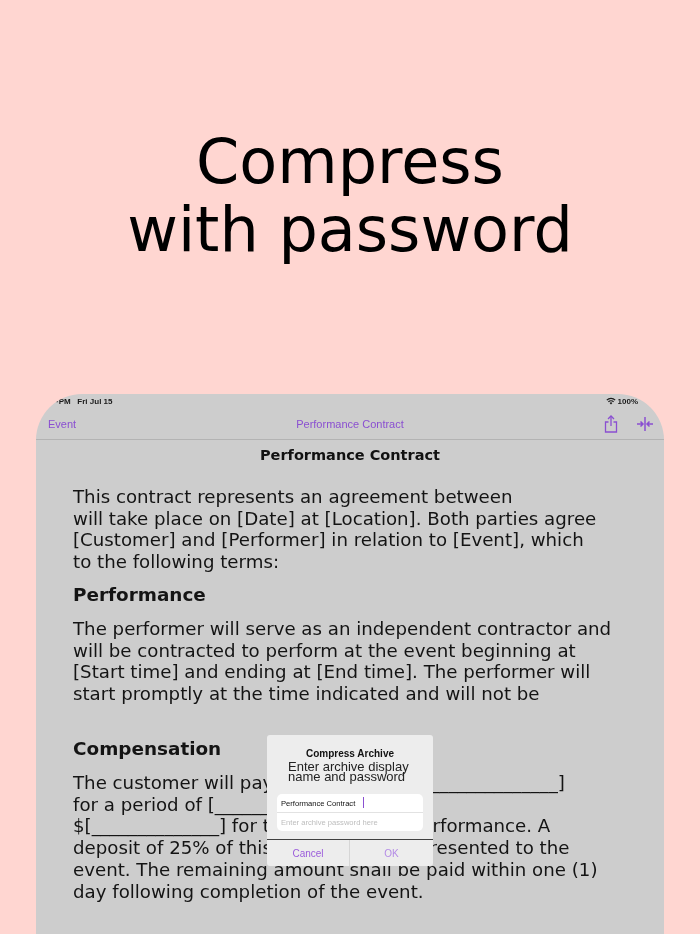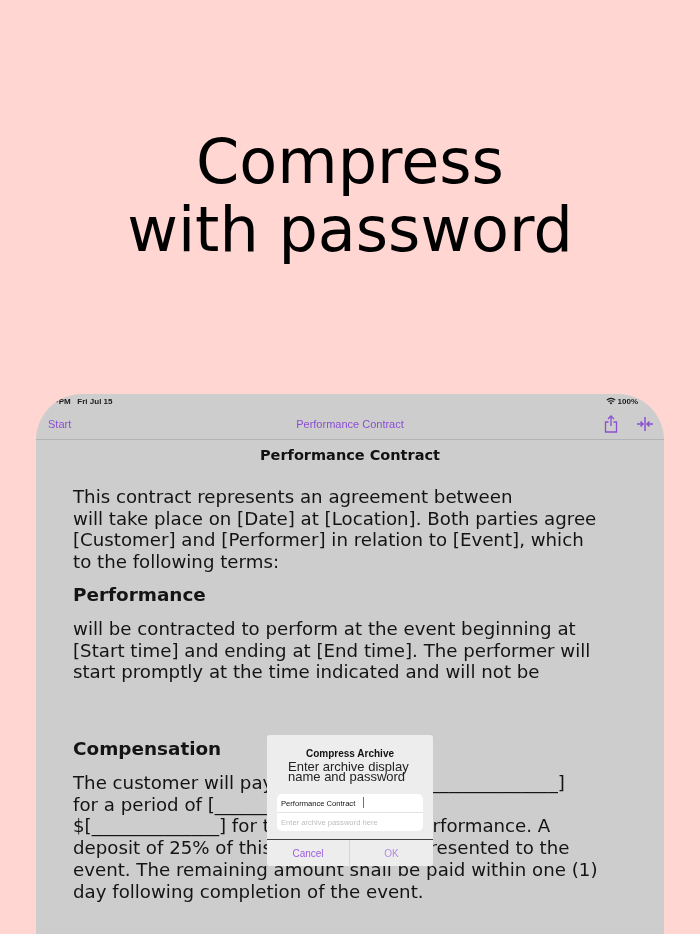--- a/index.html
+++ b/index.html
@@ -74,21 +74,21 @@
       <svg width="10" height="8" viewBox="0 0 10 8">
         <path d="M5 7.5 L3.6 6 A2 2 0 0 1 6.4 6 Z" fill="#1a1a1a"></path>
         <path d="M2.4 4.8 A3.7 3.7 0 0 1 7.6 4.8" stroke="#1a1a1a" stroke-width="1.2" fill="none"></path>
         <path d="M0.8 3.1 A6 6 0 0 1 9.2 3.1" stroke="#1a1a1a" stroke-width="1.2" fill="none"></path>
       </svg>
       <span>100%</span>
     </div>
   </div>
 
   <div class="navbar">
-    <div class="nav-done">Start</div>
+    <div class="nav-done">Event</div>
     <div class="nav-title"><span>Performance Contract</span></div>
     <svg class="nav-share" viewBox="0 0 14 18">
       <path d="M7 1 L7 11" stroke="#8A4FD1" stroke-width="1.3" fill="none"></path>
       <path d="M4 4 L7 1 L10 4" stroke="#8A4FD1" stroke-width="1.3" fill="none"></path>
       <path d="M4.5 7 L1.5 7 L1.5 17 L12.5 17 L12.5 7 L9.5 7" stroke="#8A4FD1" stroke-width="1.3" fill="none"></path>
     </svg>
     <svg class="nav-compress" viewBox="0 0 16 14">
       <path d="M8 0 L8 14" stroke="#8A4FD1" stroke-width="1.5"></path>
       <path d="M0 7 L6 7 M3.5 4.5 L6 7 L3.5 9.5" stroke="#8A4FD1" stroke-width="1.5" fill="none"></path>
       <path d="M16 7 L10 7 M12.5 4.5 L10 7 L12.5 9.5" stroke="#8A4FD1" stroke-width="1.5" fill="none"></path>
@@ -102,20 +102,21 @@
     <div class="doc-body p1">
       <span class="line">This contract represents an agreement between</span>
       <span class="line">will take place on [Date] at [Location]. Both parties agree</span>
       <span class="line">[Customer] and [Performer] in relation to [Event], which</span>
       <span class="line">to the following terms:</span>
     </div>
 
     <div class="doc-body doc-h h1">Performance</div>
 
     <div class="doc-body p2">
+      <span class="line">The performer will serve as an independent contractor and</span>
       <span class="line">will be contracted to perform at the event beginning at</span>
       <span class="line">[Start time] and ending at [End time]. The performer will</span>
       <span class="line">start promptly at the time indicated and will not be</span>
     </div>
 
     <div class="doc-body doc-h h2">Compensation</div>
 
     <div class="doc-body p3">
       <span class="line">The customer will pay the performer $[______________]</span>
       <span class="line">for a period of [________] hours, totaling</span>

